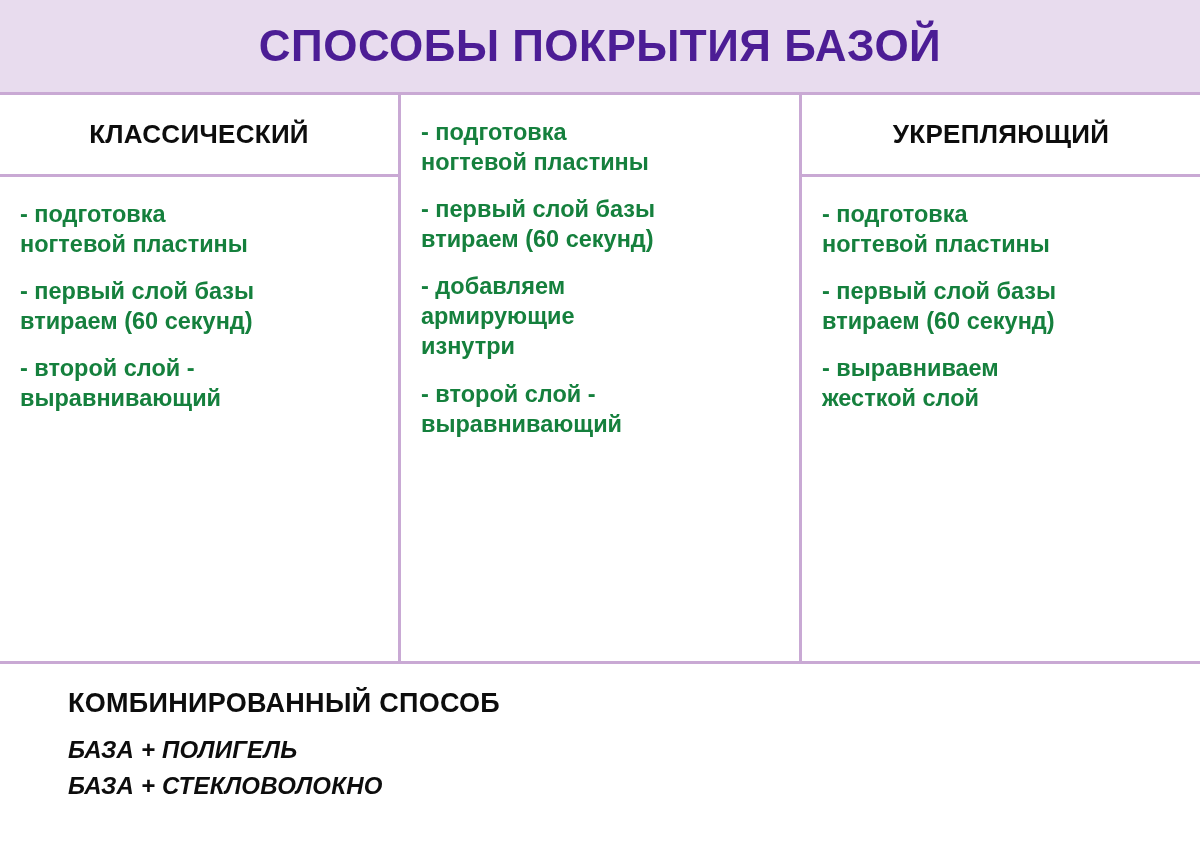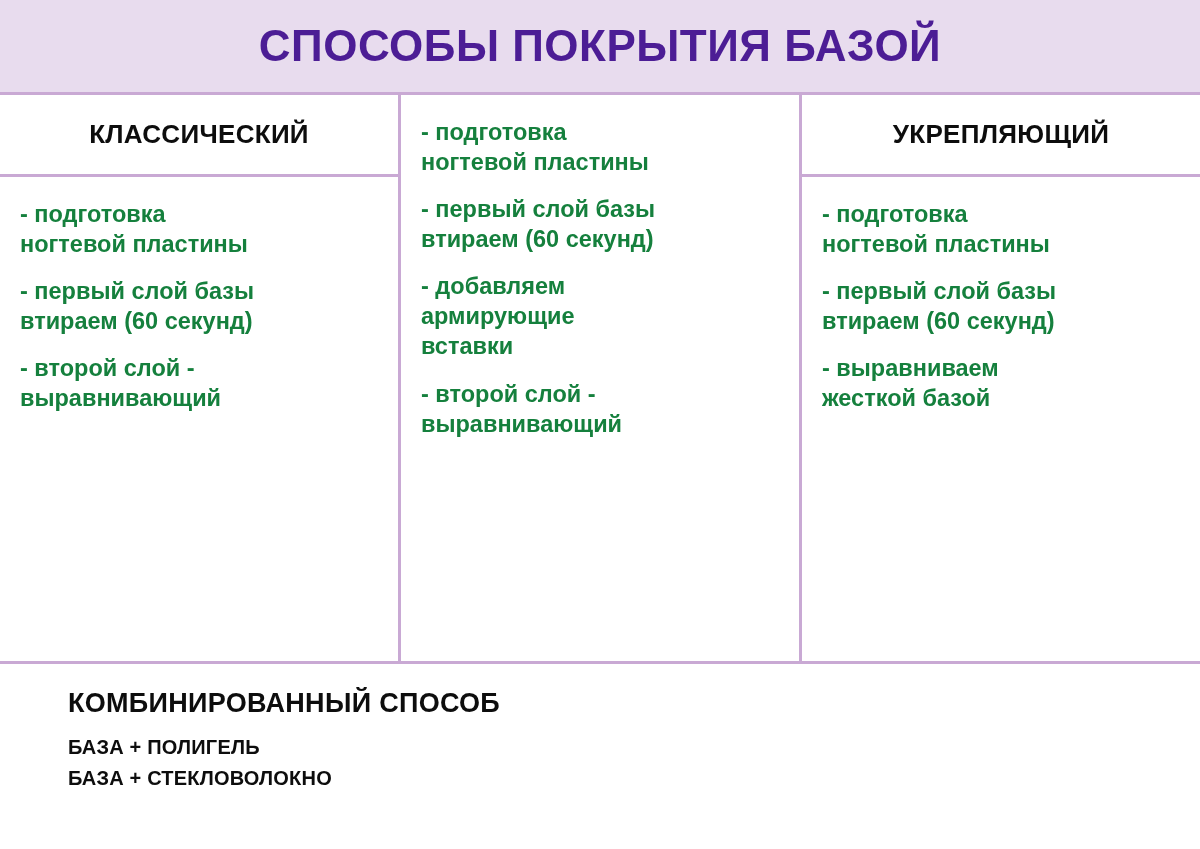--- a/index.html
+++ b/index.html
@@ -109,26 +109,27 @@
   }
   .bottom-title {
     font-size: 27px;
     font-weight: bold;
     text-transform: uppercase;
     letter-spacing: 0.3px;
     color: #0d0d0d;
     margin-bottom: 17px;
   }
   .bottom-line {
-    font-size: 20px;
+    font-size: 24px;
     font-weight: bold;
     text-transform: uppercase;
     color: #0d0d0d;
     margin-bottom: 8px;
     letter-spacing: 0.2px;
+    font-style: italic;
   }
 </style>
 </head>
 <body>
 
 <div class="page">
 
   <div class="title-banner">
     <div class="title-text">СПОСОБЫ ПОКРЫТИЯ БАЗОЙ</div>
   </div>
@@ -150,37 +151,37 @@
     </div>
 
     <div class="col">
       <div class="col-body">
         <div class="bullet">- подготовка
 ногтевой пластины</div>
         <div class="bullet">- первый слой базы
 втираем (60 секунд)</div>
         <div class="bullet">-  добавляем
    армирующие
-   вставки</div>
+   изнутри</div>
         <div class="bullet">- второй слой -
 выравнивающий</div>
       </div>
     </div>
 
     <div class="col">
       <div class="col-head">
         <div class="col-head-text">УКРЕПЛЯЮЩИЙ</div>
       </div>
       <div class="col-body">
         <div class="bullet">- подготовка
 ногтевой пластины</div>
         <div class="bullet">- первый слой базы
 втираем (60 секунд)</div>
         <div class="bullet">-  выравниваем
-   жесткой базой</div>
+   жесткой слой</div>
       </div>
     </div>
 
   </div>
 
   <div class="bottom-divider"></div>
 
   <div class="bottom">
     <div class="bottom-title">КОМБИНИРОВАННЫЙ СПОСОБ</div>
     <div class="bottom-line">БАЗА + ПОЛИГЕЛЬ</div>

